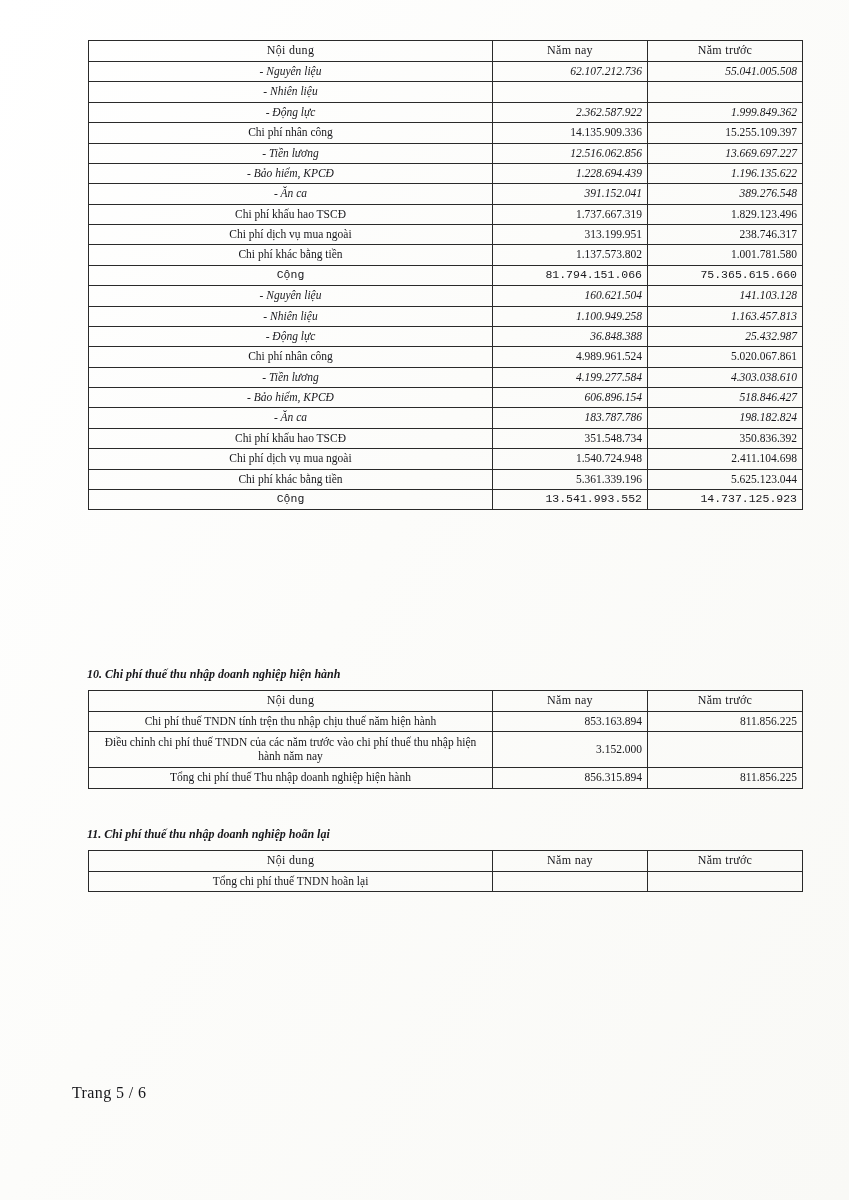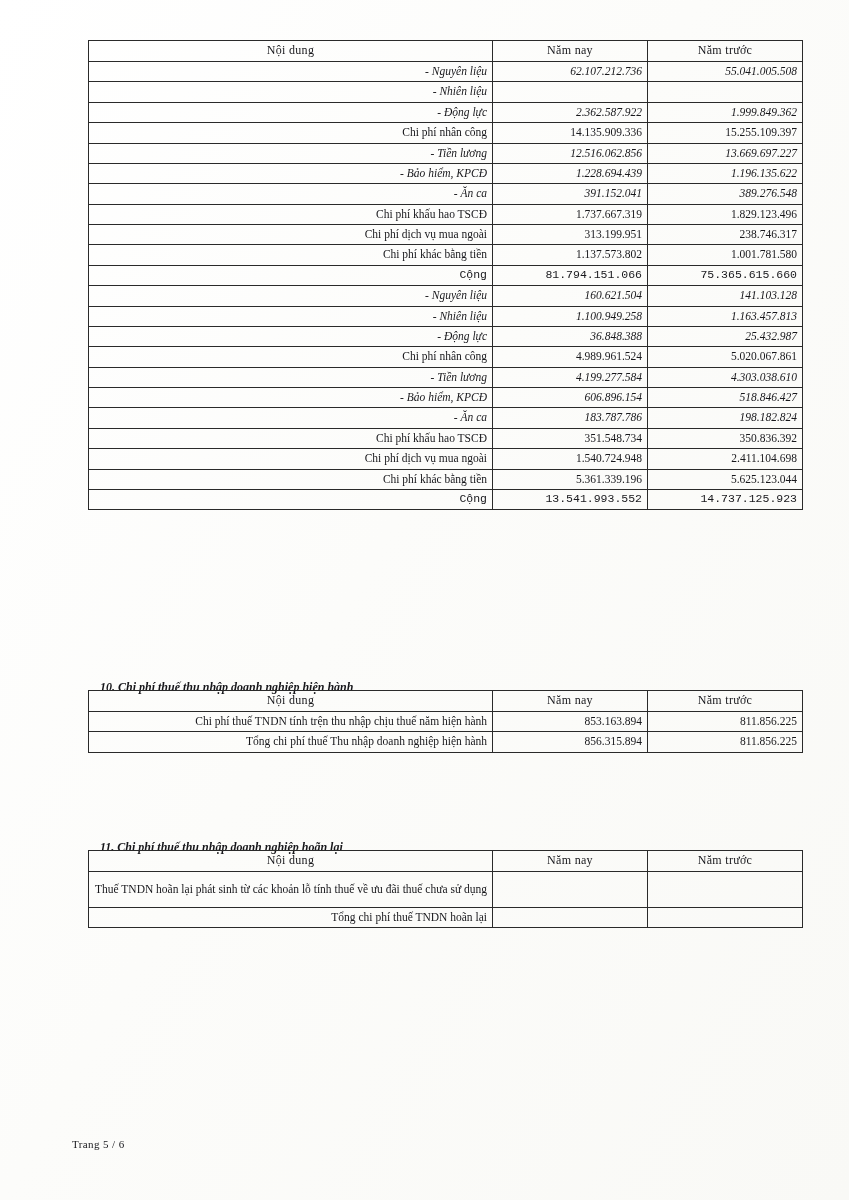--- a/index.html
+++ b/index.html
@@ -51,38 +51,38 @@
     padding-top: 6px;
     padding-bottom: 6px;
     font-size: 12px;
   }
   td.num {
     text-align: right;
     font-size: 11.5px;
     padding-right: 9px;
     white-space: nowrap;
   }
-  td.desc { text-align: right; }
+  td.desc { text-align: center; }
   .ital { font-style: italic; }
   .bold { font-weight: bold; font-family: Liberation Mono, monospace; }
   .center { text-align: center; }
 
   .section-title {
     font-style: italic;
     font-weight: bold;
     font-size: 12px;
-    margin: 14px;
+    margin: 1px;
   }
   .block { position: absolute; }
   #table1-wrap { left: 88px; top: 40px; }
   #section10 { left: 86px; top: 666px; }
   #table2-wrap { left: 88px; top: 690px; }
   #section11 { left: 86px; top: 826px; }
   #table3-wrap { left: 88px; top: 850px; }
-  #footer { left: 72px; top: 1138px; font-size: 11px; letter-spacing: 0.4px; }
+  #footer { left: 72px; top: 1084px; font-size: 16px; letter-spacing: 0.4px; }
   .tall td { height: 30px; }
 </style>
 </head>
 <body>
 
 <div class="page">
   <div class="scan-tint"></div>
 
   <div class="block" id="table1-wrap">
     <table class="doc-table">
@@ -229,20 +229,25 @@
           <th class="hdr">Năm nay</th>
           <th class="hdr">Năm trước</th>
         </tr>
       </thead>
       <tbody id="t2-body">
           <tr>
             <td class="desc">Chi phí thuế TNDN tính trện thu nhập chịu thuế năm hiện hành</td>
             <td class="num">853.163.894</td>
             <td class="num">811.856.225</td>
           </tr>
+          <tr class="tall">
+            <td class="desc">Điều chỉnh chi phí thuế TNDN của các năm trước vào chi phí thuế thu nhập hiện hành năm nay</td>
+            <td class="num">3.152.000</td>
+            <td class="num"></td>
+          </tr>
           <tr>
             <td class="desc">Tổng chi phí thuế Thu nhập doanh nghiệp hiện hành</td>
             <td class="num">856.315.894</td>
             <td class="num">811.856.225</td>
           </tr>
         </tbody>
     </table>
   </div>
 
   <div class="block" id="section11">
@@ -256,25 +261,20 @@
           <col class="col-num">
       </colgroup>
       <thead>
         <tr>
           <th class="hdr">Nội dung</th>
           <th class="hdr">Năm nay</th>
           <th class="hdr">Năm trước</th>
         </tr>
       </thead>
       <tbody id="t3-body">
-          <tr class="tall">
-            <td class="desc">Thuế TNDN hoãn lại phát sinh từ các khoản lỗ tính thuế về ưu đãi thuế chưa sử dụng</td>
-            <td class="num"></td>
-            <td class="num"></td>
-          </tr>
           <tr>
             <td class="desc">Tổng chi phí thuế TNDN hoãn lại</td>
             <td class="num"></td>
             <td class="num"></td>
           </tr>
         </tbody>
     </table>
   </div>
 
   <div class="block" id="footer">

